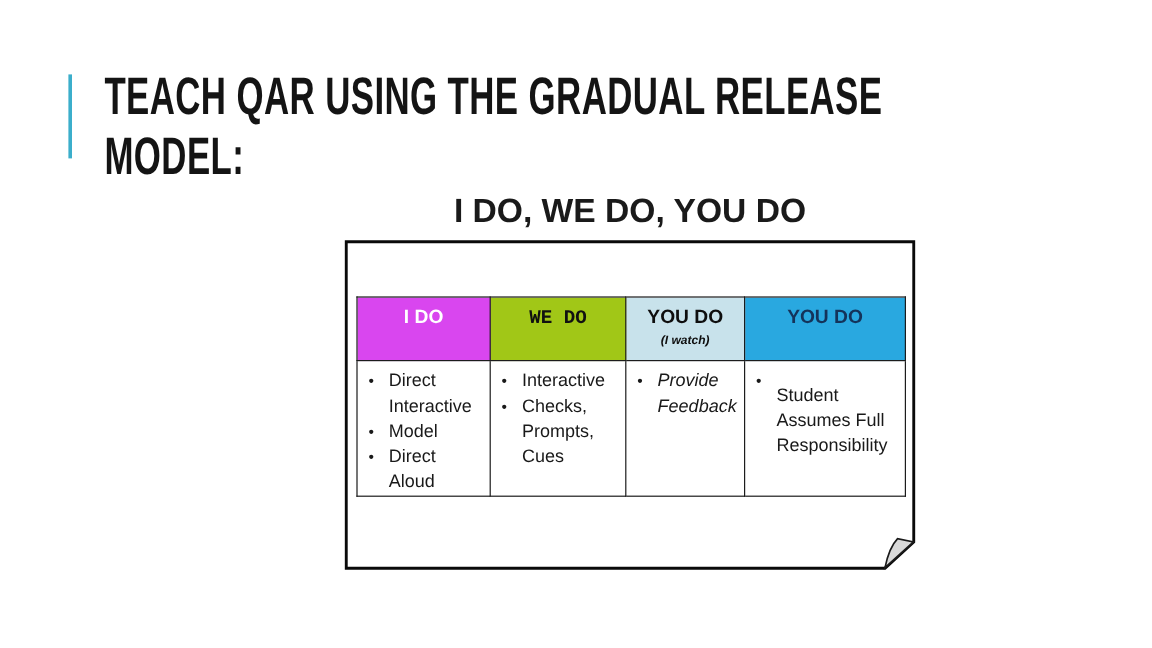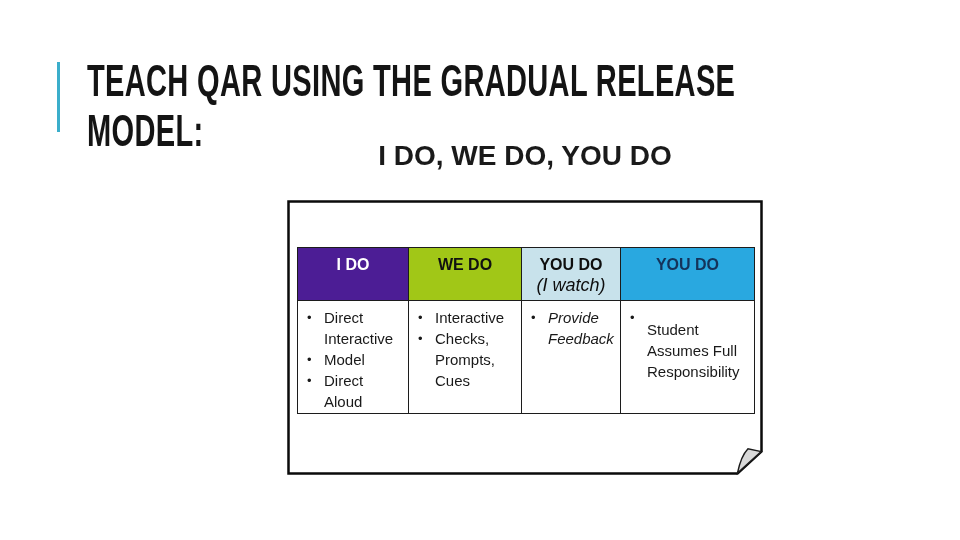--- a/index.html
+++ b/index.html
@@ -33,21 +33,21 @@
     transform: scaleX(0.66);
     transform-origin: top left;
     white-space: nowrap;
   }
   .title-line { display: block; }
 
   
   .graphic-heading {
     position: absolute;
     left: 287px;
-    top: 140px;
+    top: 160px;
     width: 476px;
     text-align: center;
     font-size: 28px;
     font-weight: bold;
     letter-spacing: 0px;
     color: #1a1a1a;
     white-space: nowrap;
   }
 
   
@@ -84,22 +84,22 @@
   .grm-table th {
     height: 53px;
     padding-top: 8px;
     text-align: center;
     font-size: 16px;
     font-weight: bold;
     line-height: 18px;
   }
   .hdr-sub {
     display: block;
-    font-size: 18px;
-    font-weight: normal;
+    font-size: 10px;
+    font-weight: bold;
     font-style: italic;
     margin-top: 2px;
   }
   .hdr-sub:empty { display: none; }
   .grm-table td {
     height: 113px;
     padding: 6px 2px 0 7px;
     background: #ffffff;
   }
   .cell-list {
@@ -148,25 +148,25 @@
 
     <table class="grm-table">
       <colgroup>
         <col style="width:111px">
         <col style="width:113px">
         <col style="width:99px">
         <col style="width:134px">
       </colgroup>
       <thead>
         <tr>
-          <th style="background-color: #4c1d95; color: rgb(255, 255, 255);">
+          <th style="background-color: #d946ef; color: rgb(255, 255, 255);">
             <span>I DO</span>
             
           </th>
-          <th style="background-color: rgb(161, 199, 23); color: rgb(17, 17, 17);">
+          <th style="background-color: rgb(161, 199, 23); color: rgb(17, 17, 17); font-family: Liberation Mono, monospace;">
             <span>WE DO</span>
             
           </th>
           <th style="background-color: rgb(200, 226, 235); color: rgb(14, 14, 14);">
             <span>YOU DO</span>
             <span class="hdr-sub">(I watch)</span>
           </th>
           <th style="background-color: rgb(41, 168, 224); color: rgb(20, 51, 90);">
             <span>YOU DO</span>
             

